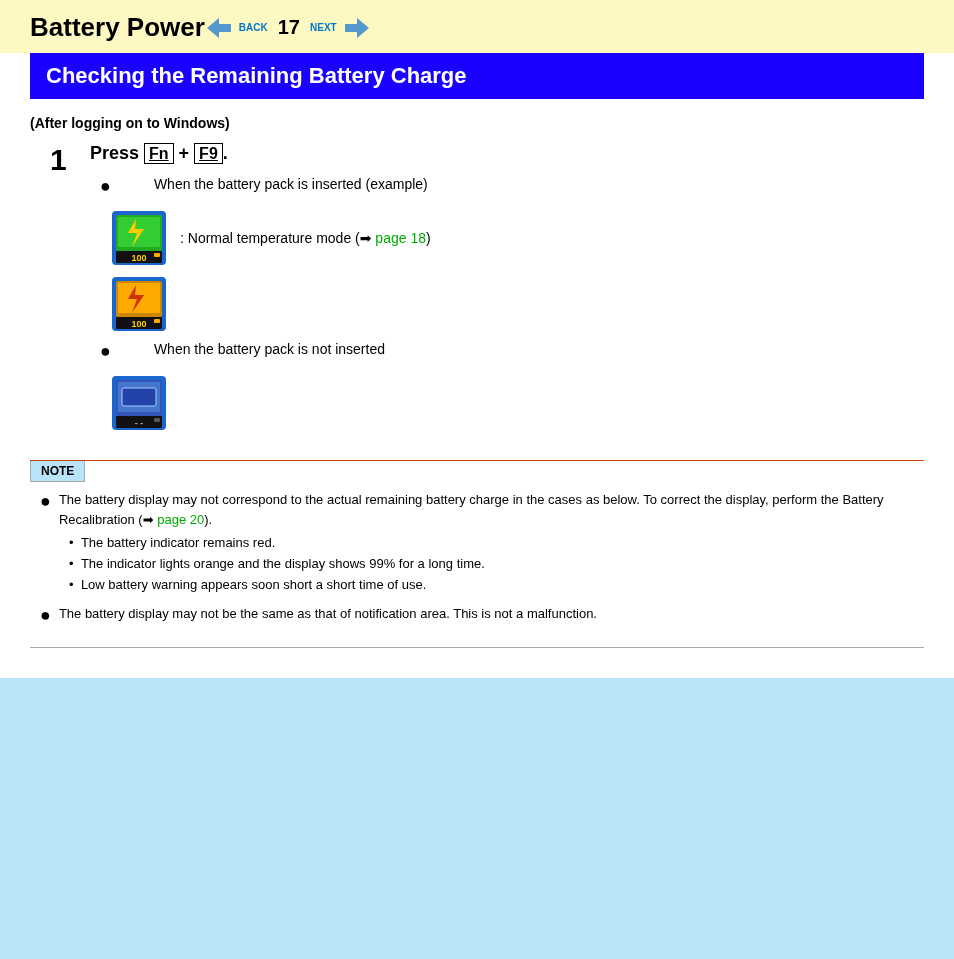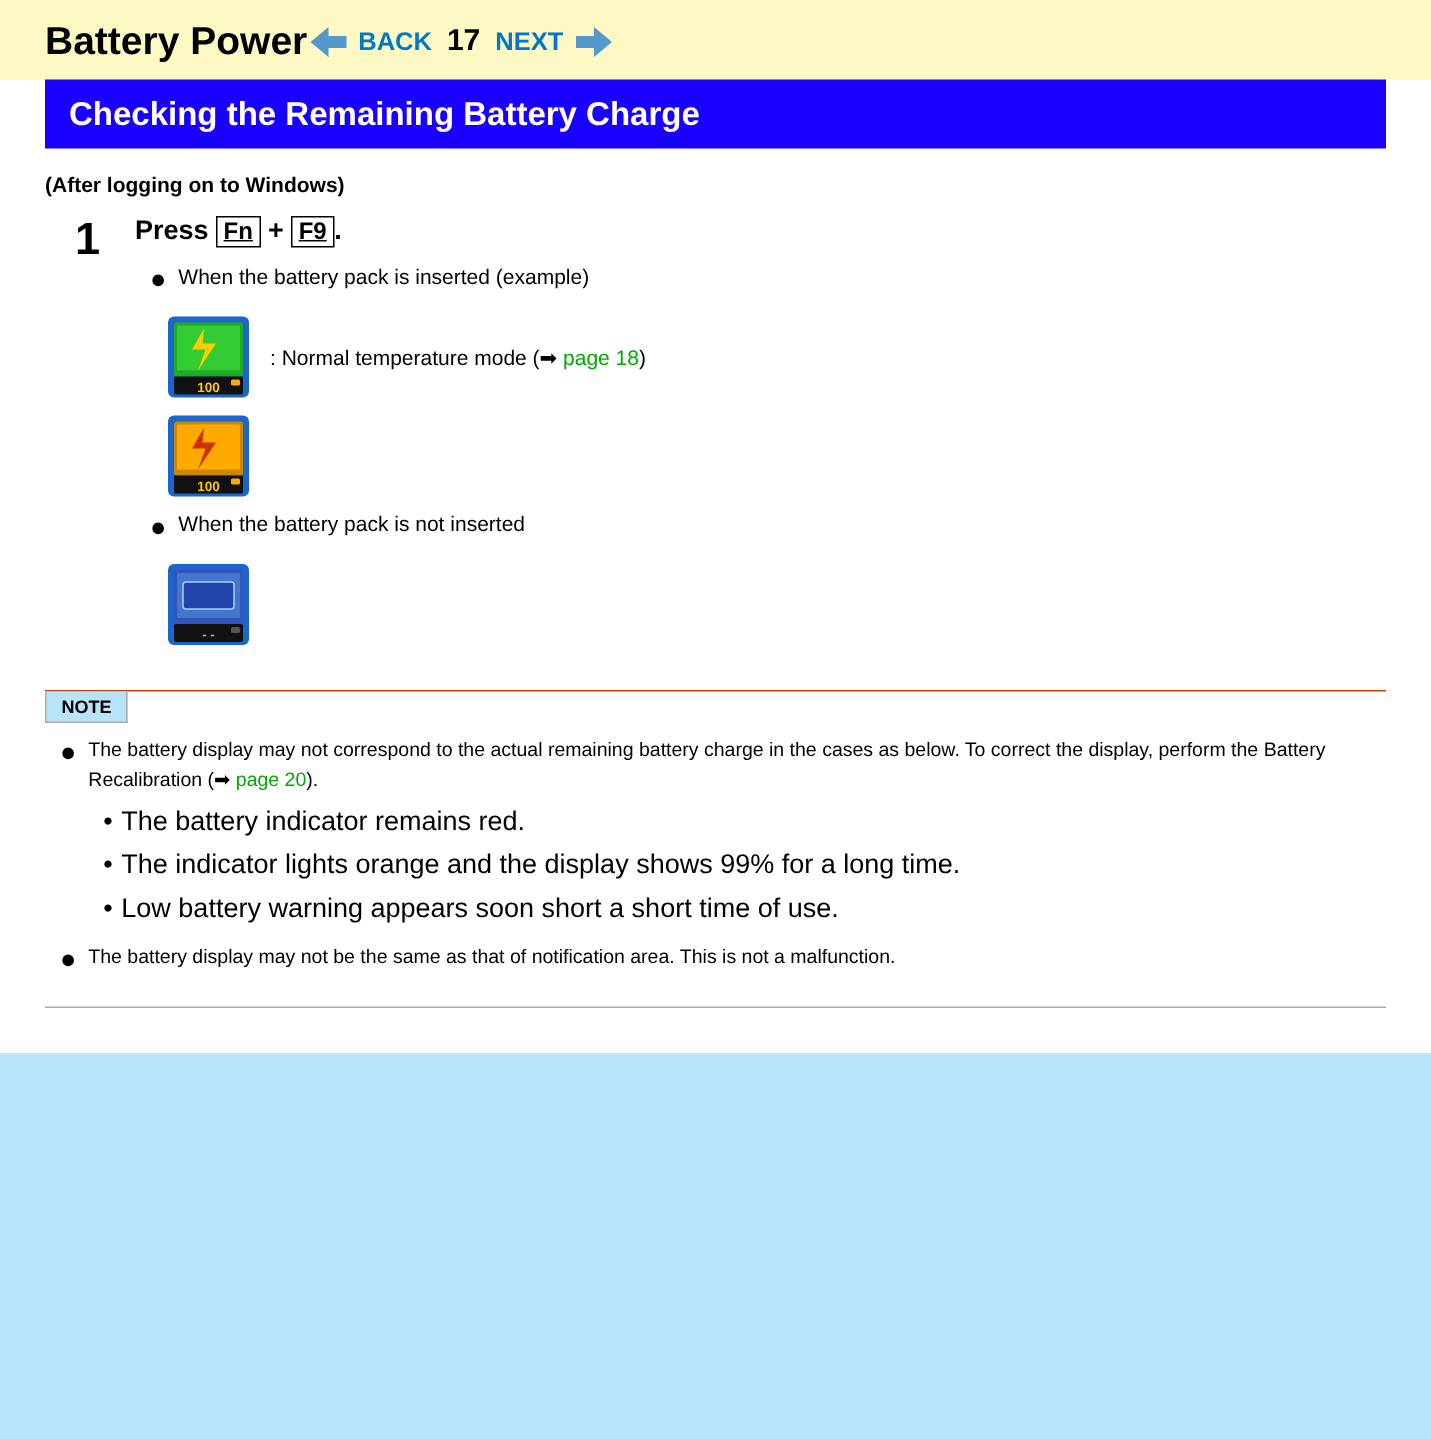--- a/index.html
+++ b/index.html
@@ -46,21 +46,21 @@
       width: 28px;
       height: 28px;
     }
     .nav-page-num {
       font-size: 20px;
       font-weight: bold;
       color: #000;
       margin: 0 4px;
     }
     .nav-label {
-      font-size: 17px;
+      font-size: 10px;
       color: #0077cc;
       font-weight: bold;
       cursor: pointer;
     }
 
     
     .content {
       background-color: #fff;
       margin: 0;
       padding: 0 30px 30px 30px;
@@ -134,20 +134,21 @@
       color: #000;
       font-size: 18px;
       margin-right: 8px;
       margin-top: -2px;
       line-height: 1.4;
     }
     .bullet-text {
       font-size: 14px;
       color: #000;
       flex: 1;
+      margin-left: 35px;
     }
 
     
     .battery-icon-container {
       margin: 8px 0 8px 20px;
       display: flex;
       align-items: center;
       gap: 12px;
     }
     .icon-description {
@@ -197,21 +198,21 @@
       color: #000;
       flex: 1;
       line-height: 1.5;
     }
     .sub-bullet {
       list-style: none;
       padding-left: 10px;
       margin-top: 4px;
     }
     .sub-bullet li {
-      font-size: 18px;
+      font-size: 13px;
       color: #000;
       line-height: 1.6;
       padding-left: 12px;
       position: relative;
     }
     .sub-bullet li::before {
       content: "•";
       position: absolute;
       left: 0;
     }

